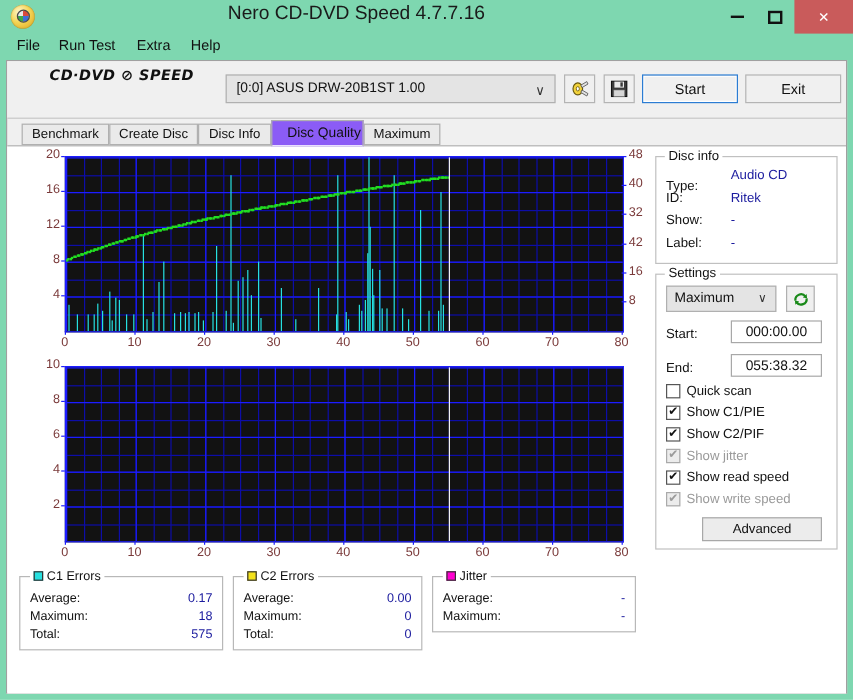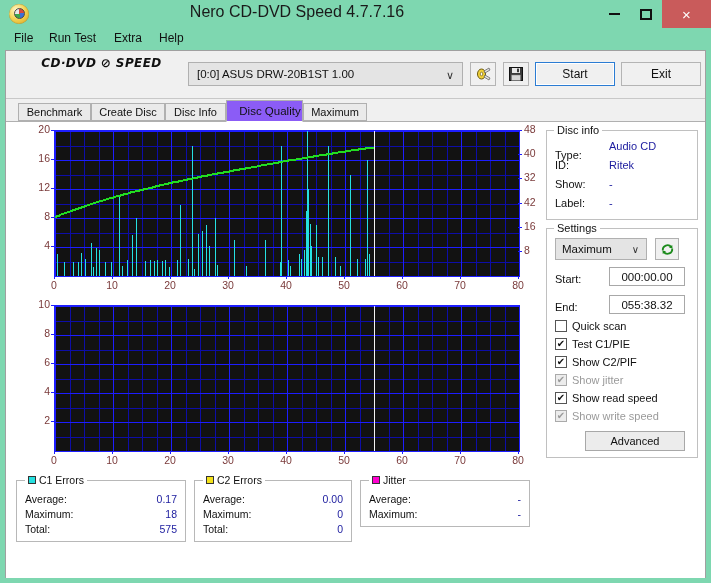--- a/index.html
+++ b/index.html
@@ -776,21 +776,21 @@
 
         <div class="kv-k" style="left:8px;top:72px">End:</div>
         <div class="tbox" style="left:62px;top:66px;width:76px;height:19px;">055:38.32</div>
 
         <div class="cbrow" style="left:8px;top:91px">
           <span class="cb" id="cb0"></span>
           <span>Quick scan</span>
         </div>
         <div class="cbrow" style="left:8px;top:109px">
           <span class="cb" id="cb1">✔</span>
-          <span>Test C1/PIE</span>
+          <span>Show C1/PIE</span>
         </div>
         <div class="cbrow" style="left:8px;top:127px">
           <span class="cb" id="cb2">✔</span>
           <span>Show C2/PIF</span>
         </div>
         <div class="cbrow dis" style="left:8px;top:145px">
           <span class="cb dis" id="cb3">✔</span>
           <span>Show jitter</span>
         </div>
         <div class="cbrow" style="left:8px;top:163px">

